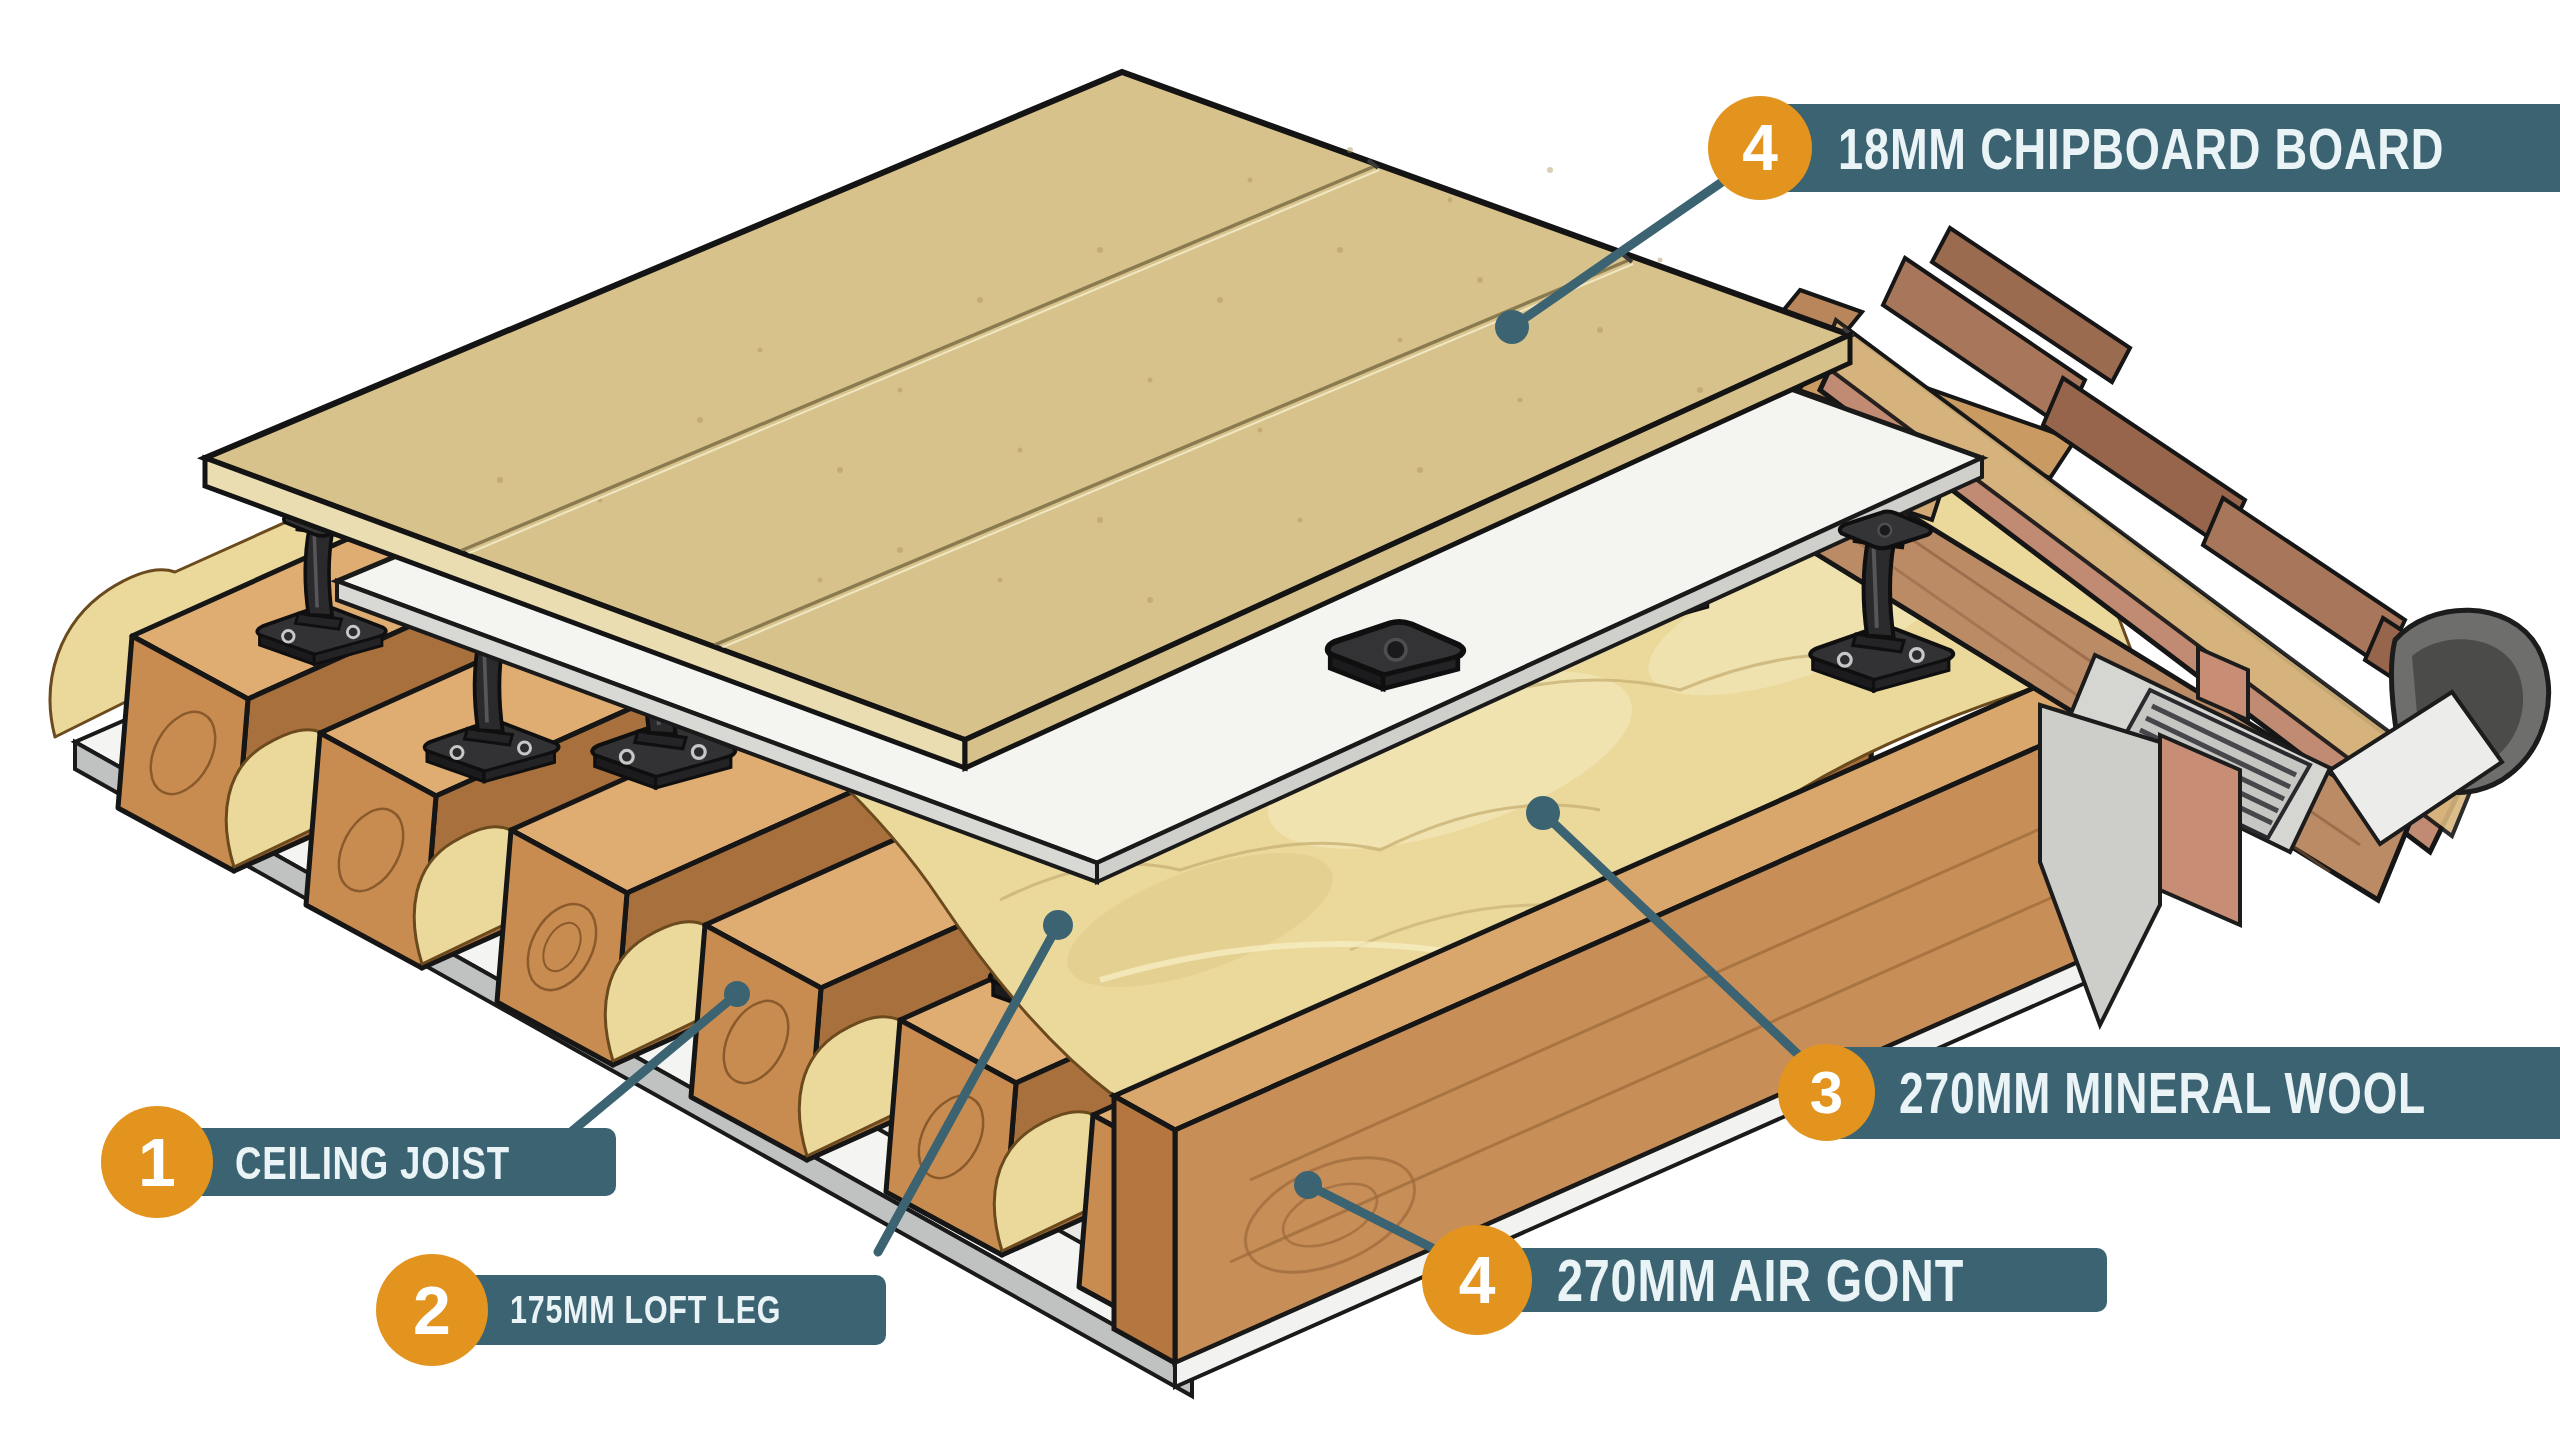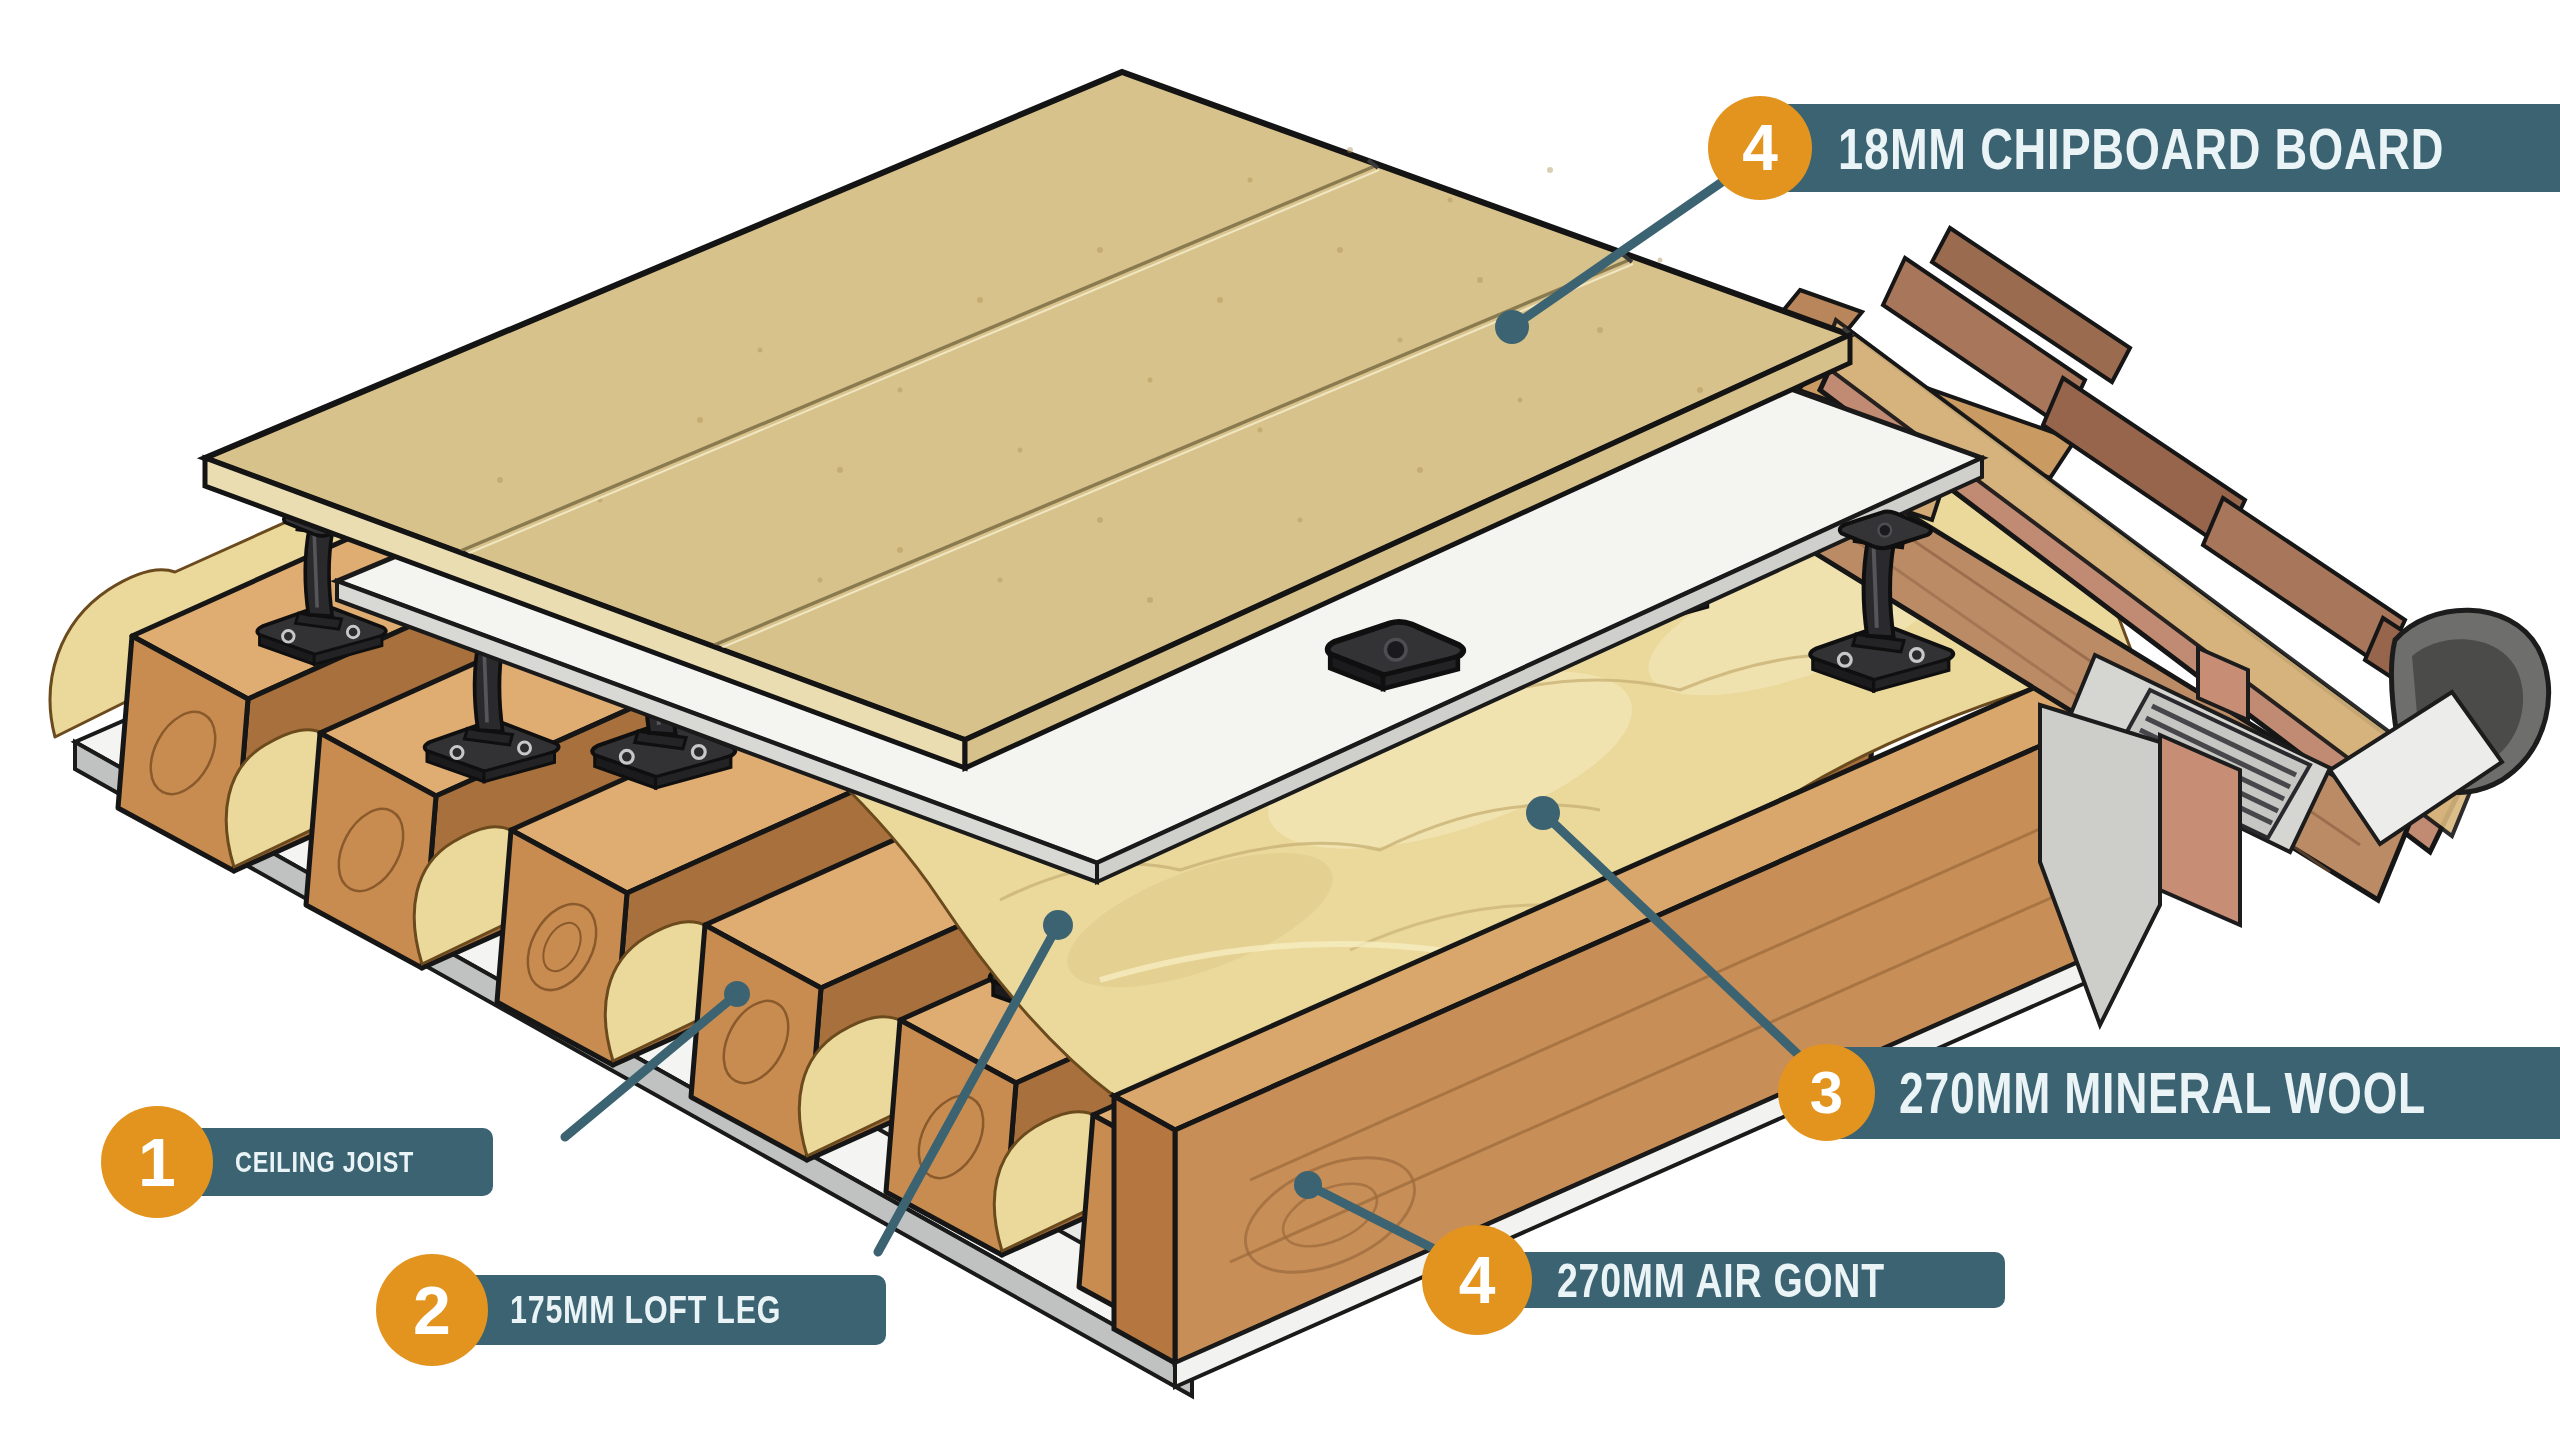--- a/index.html
+++ b/index.html
@@ -249,21 +249,21 @@
     <circle cx="737" cy="994" r="13"></circle>
     <circle cx="1058" cy="925" r="15"></circle>
     <circle cx="1543" cy="813" r="17"></circle>
     <circle cx="1512" cy="327" r="17"></circle>
     <circle cx="1308" cy="1185" r="14"></circle>
   </g>
 </svg>
 
 <div class="callout" style="left:101px;top:1106px;">
   <span class="num" style="width:112px;height:112px;font-size:68px;">1</span>
-  <span class="box" style="height:68px;font-size:30px;margin-left:-56px;padding:0 28px 0 78px;">
+  <span class="box" style="height:68px;font-size:47px;margin-left:-56px;padding:0 28px 0 78px;">
     <span>CEILING JOIST</span>
   </span>
 </div>
 
 <div class="callout" style="left:376px;top:1254px;">
   <span class="num" style="width:112px;height:112px;font-size:68px;">2</span>
   <span class="box" style="height:70px;font-size:39px;margin-left:-56px;padding:0 28px 0 78px;">
     <span>175MM LOFT LEG</span>
   </span>
 </div>
@@ -277,18 +277,18 @@
 
 <div class="callout" style="left:1708px;top:96px;">
   <span class="num" style="width:104px;height:104px;font-size:64px;">4</span>
   <span class="box" style="height:88px;font-size:58px;margin-left:-52px;padding:0 30px 0 78px;">
     <span>18MM CHIPBOARD BOARD</span>
   </span>
 </div>
 
 <div class="callout" style="left:1422px;top:1225px;">
   <span class="num" style="width:110px;height:110px;font-size:66px;">4</span>
-  <span class="box" style="height:56px;font-size:48px;margin-left:-55px;padding:0 28px 0 80px;text-align:right;">
+  <span class="box" style="height:64px;font-size:60px;margin-left:-55px;padding:0 28px 0 80px;text-align:right;">
     <span>270MM AIR GONT</span>
   </span>
 </div>
 
 </div>
 
 </body></html>

